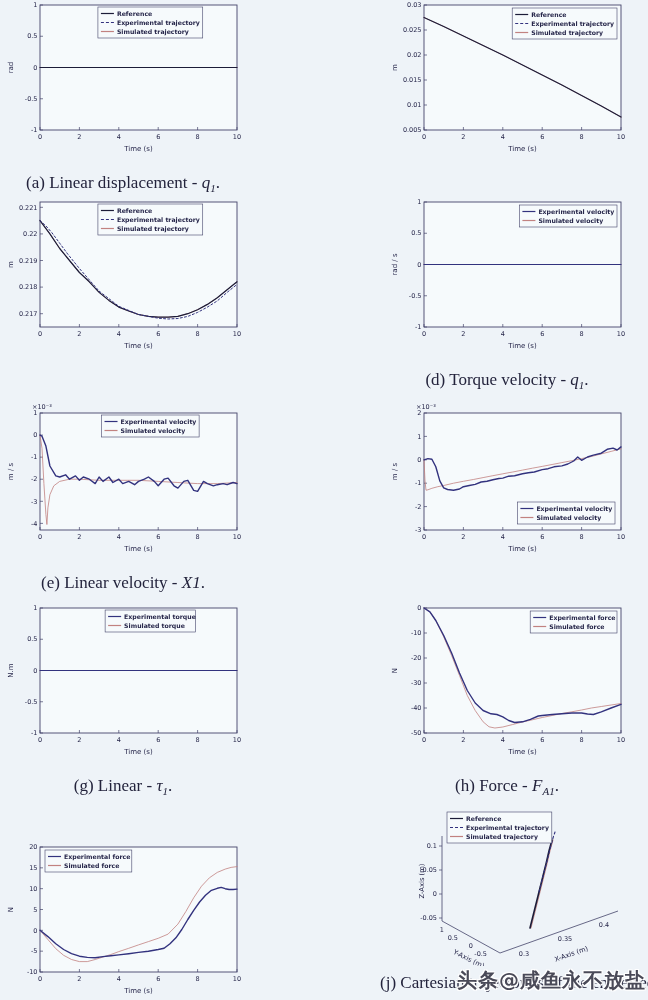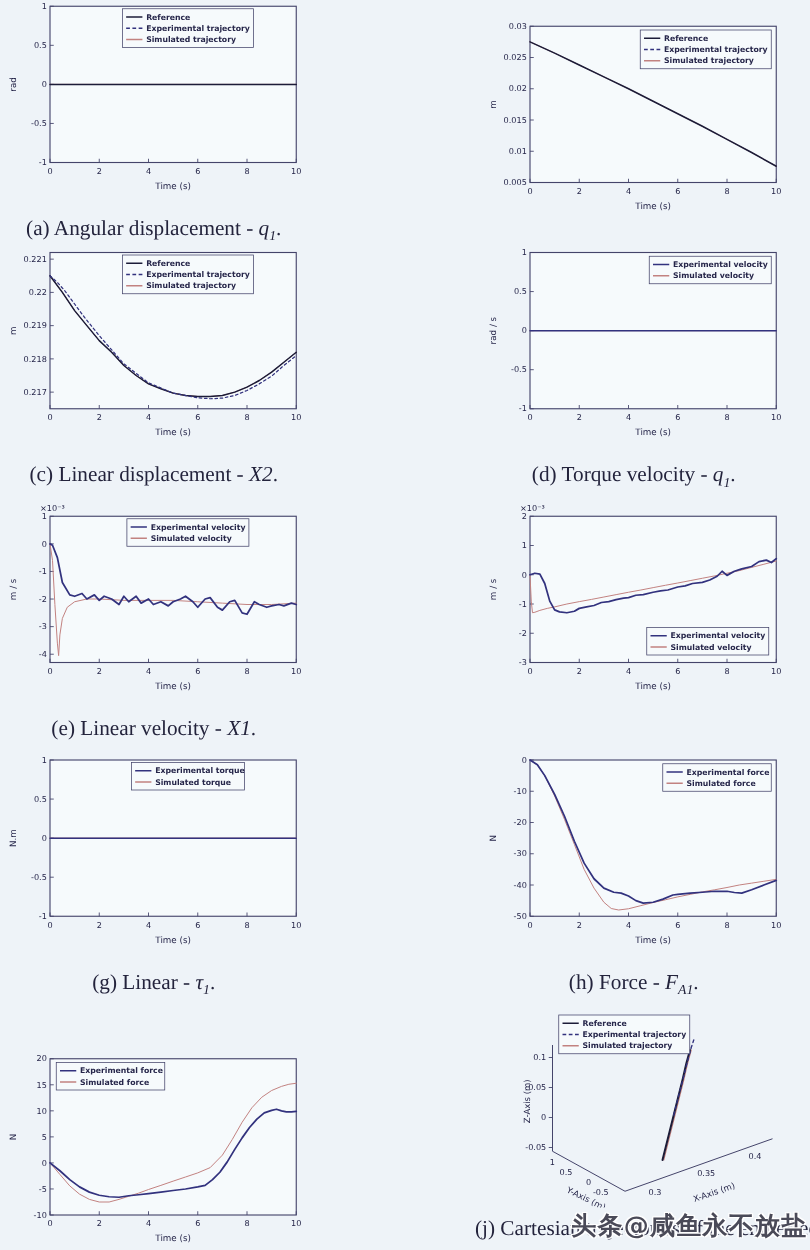--- a/index.html
+++ b/index.html
@@ -50,23 +50,23 @@
           <polyline points="36.0,67.5 233.0,67.5" fill="none" stroke="#c28280" stroke-width="0.8" stroke-linejoin="round" stroke-linecap="round"></polyline>
           <polyline points="36.0,67.5 233.0,67.5" fill="none" stroke="#1c1c38" stroke-width="1.2" stroke-linejoin="round" stroke-linecap="round"></polyline>
           <rect x="93.91999999999999" y="7" width="104.8" height="31" fill="#f6fafc" stroke="#44446a" stroke-width="0.6"></rect>
           <line x1="96.91999999999999" x2="109.91999999999999" y1="13.5" y2="13.5" stroke="#1c1c38" stroke-width="1.2"></line>
           <text x="112.91999999999999" y="15.7" font-size="6.2" font-weight="bold" fill="#26264a">Reference</text>
           <line x1="96.91999999999999" x2="109.91999999999999" y1="22.5" y2="22.5" stroke="#32327e" stroke-width="1.2" stroke-dasharray="3,2"></line>
           <text x="112.91999999999999" y="24.7" font-size="6.2" font-weight="bold" fill="#26264a">Experimental trajectory</text>
           <line x1="96.91999999999999" x2="109.91999999999999" y1="31.5" y2="31.5" stroke="#c28280" stroke-width="1.2"></line>
           <text x="112.91999999999999" y="33.7" font-size="6.2" font-weight="bold" fill="#26264a">Simulated trajectory</text>
         </svg></div>
-      <div class="caption" style="width:238px;margin-left:4px"><span>(a) </span><span>Angular displacement - </span><i>q<sub>1</sub></i><span>.</span></div>
-    </div>
-  <div class="cell" id="cell-b" style="left:324px;top:16px">
+      <div class="caption" style="width:238px;margin-left:4px"><span>(a) </span><span>Linear displacement - </span><i>q<sub>1</sub></i><span>.</span></div>
+    </div>
+  <div class="cell" id="cell-b" style="left:324px;top:0">
       <div class="chartbox" style="margin-left:64px"><svg width="238" height="166" viewBox="0 0 238 166" font-family="DejaVu Sans, sans-serif">
           <rect x="36" y="5" width="197" height="125" fill="#f6fafc" stroke="#44446a" stroke-width="0.9"></rect>
           <line x1="36" x2="39" y1="5" y2="5" stroke="#44446a" stroke-width="0.7"></line>
           <text x="33.5" y="7.2" text-anchor="end" font-size="6.5">0.03</text>
           <line x1="36" x2="39" y1="29.99999999999999" y2="29.99999999999999" stroke="#44446a" stroke-width="0.7"></line>
           <text x="33.5" y="32.19999999999999" text-anchor="end" font-size="6.5">0.025</text>
           <line x1="36" x2="39" y1="54.99999999999999" y2="54.99999999999999" stroke="#44446a" stroke-width="0.7"></line>
           <text x="33.5" y="57.199999999999996" text-anchor="end" font-size="6.5">0.02</text>
           <line x1="36" x2="39" y1="80" y2="80" stroke="#44446a" stroke-width="0.7"></line>
           <text x="33.5" y="82.2" text-anchor="end" font-size="6.5">0.015</text>
@@ -130,21 +130,20 @@
           <polyline points="36.0,23.6 45.9,36.9 55.7,51.5 65.5,63.5 75.4,75.5 85.3,84.8 95.1,95.4 104.9,103.4 114.8,110.1 124.7,114.0 134.5,117.5 144.4,119.4 154.2,120.2 164.1,120.2 173.9,119.4 183.8,116.7 193.6,112.7 203.4,107.4 213.3,100.7 223.1,92.8 233.0,84.8" fill="none" stroke="#1c1c38" stroke-width="1.2" stroke-linejoin="round" stroke-linecap="round"></polyline>
           <polyline points="36.0,23.6 41.9,28.9 47.8,35.6 55.7,46.2 63.6,56.9 75.4,71.5 95.1,94.1 114.8,109.3 134.5,117.5 154.2,121.2 164.1,122.0 173.9,121.5 183.8,119.4 193.6,115.4 203.4,110.1 213.3,103.9 223.1,95.4 233.0,87.4" fill="none" stroke="#32327e" stroke-width="1" stroke-dasharray="2,2.2" stroke-linejoin="round" stroke-linecap="round"></polyline>
           <rect x="93.91999999999999" y="7" width="104.8" height="31" fill="#f6fafc" stroke="#44446a" stroke-width="0.6"></rect>
           <line x1="96.91999999999999" x2="109.91999999999999" y1="13.5" y2="13.5" stroke="#1c1c38" stroke-width="1.2"></line>
           <text x="112.91999999999999" y="15.7" font-size="6.2" font-weight="bold" fill="#26264a">Reference</text>
           <line x1="96.91999999999999" x2="109.91999999999999" y1="22.5" y2="22.5" stroke="#32327e" stroke-width="1.2" stroke-dasharray="3,2"></line>
           <text x="112.91999999999999" y="24.7" font-size="6.2" font-weight="bold" fill="#26264a">Experimental trajectory</text>
           <line x1="96.91999999999999" x2="109.91999999999999" y1="31.5" y2="31.5" stroke="#c28280" stroke-width="1.2"></line>
           <text x="112.91999999999999" y="33.7" font-size="6.2" font-weight="bold" fill="#26264a">Simulated trajectory</text>
         </svg></div>
-      <div class="caption" style="width:238px;margin-left:4px"><span>(c) </span><span>Linear displacement - </span><i>X2</i><span>.</span></div>
     </div>
   <div class="cell" id="cell-d" style="left:324px;top:197px">
       <div class="chartbox" style="margin-left:64px"><svg width="238" height="166" viewBox="0 0 238 166" font-family="DejaVu Sans, sans-serif">
           <rect x="36" y="5" width="197" height="125" fill="#f6fafc" stroke="#44446a" stroke-width="0.9"></rect>
           <line x1="36" x2="39" y1="5" y2="5" stroke="#44446a" stroke-width="0.7"></line>
           <text x="33.5" y="7.2" text-anchor="end" font-size="6.5">1</text>
           <line x1="36" x2="39" y1="36.25" y2="36.25" stroke="#44446a" stroke-width="0.7"></line>
           <text x="33.5" y="38.45" text-anchor="end" font-size="6.5">0.5</text>
           <line x1="36" x2="39" y1="67.5" y2="67.5" stroke="#44446a" stroke-width="0.7"></line>
           <text x="33.5" y="69.7" text-anchor="end" font-size="6.5">0</text>

